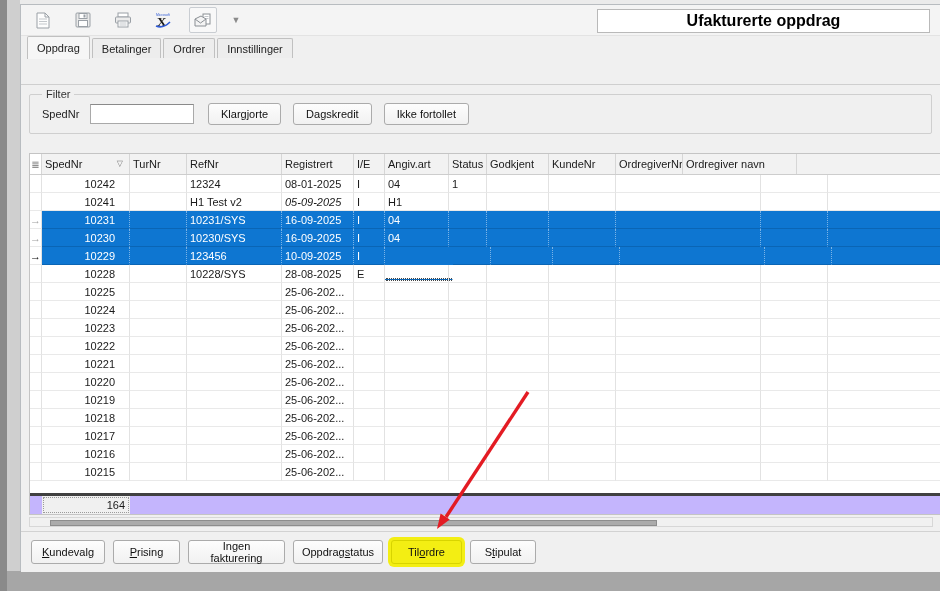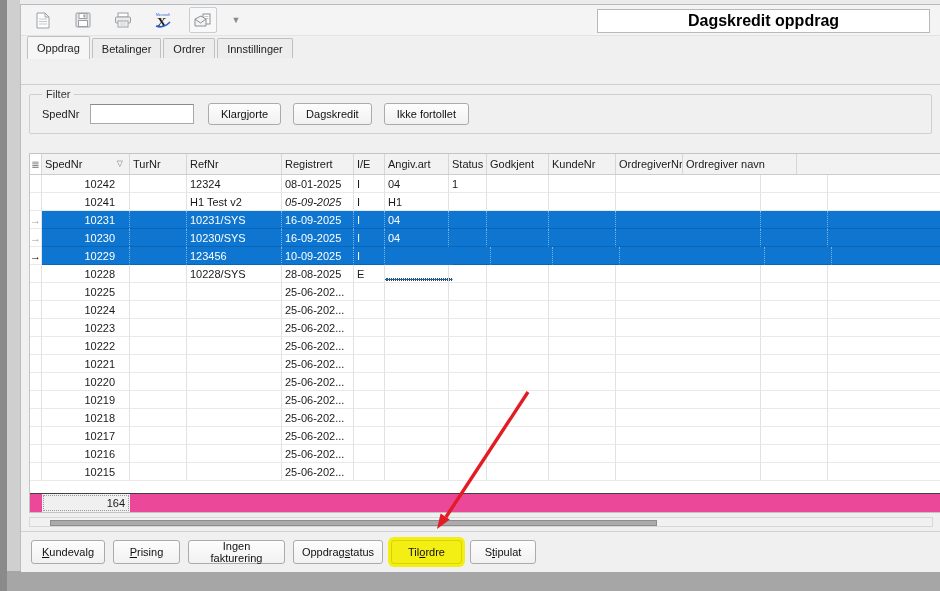--- a/index.html
+++ b/index.html
@@ -50,21 +50,21 @@
   .ghead .gcell{border-right:1px solid #d6d6d6;border-bottom:none;color:#1a1a1a;position:relative;}
   .num{text-align:right;padding-right:14px;}
   .marker{color:#8f8f8f;font-size:11px;text-align:center;padding:0;background:#fff;}
   .marker.bold{color:#000;font-weight:bold;}
   .grow.sel{background:#0e76d1;color:#fff;}
   .grow.sel .gcell{border-right:1px dotted rgba(255,255,255,.45);border-bottom:1px solid #0a65b5;}
   .grow.sel .marker{background:#fff;color:#9f9f9f;border-right:1px solid #e2e2e2;border-bottom:1px solid #e9e9e9;}
   .grow.sel .marker.bold{color:#000;}
   .focus-cell{background:#fff !important;color:#000;outline:1px dotted #444;outline-offset:-2px;}
   #grid-rows{height:318px;overflow:hidden;}
-  .summary{display:flex;height:18px;line-height:18px;background:#ec4899;border-top:1px solid #404040;}
+  .summary{display:flex;height:18px;line-height:18px;background:#c4b5fd;border-top:3px solid #404040;}
   .sumcell{box-sizing:border-box;background:#f0f0f0;outline:1px dotted #9a9a9a;outline-offset:-2px;
            text-align:right;padding-right:5px;}
   .sorticon{position:absolute;right:6px;top:0;color:#7d7d7d;font-size:8px;}
   .selicon{color:#6f6f6f;font-size:10px;}
   
   .hscroll{position:absolute;left:8px;top:432px;width:904px;height:10px;background:#f1f1f1;
            border:1px solid #d7d7d7;box-sizing:border-box;}
   .hthumb{position:absolute;left:20px;top:2px;width:605px;height:4px;background:#ababab;border:1px solid #8d8d8d;}
   
   .btnrow{position:absolute;left:0;right:0;top:446px;height:40px;border-top:1px solid #d2d2d2;
@@ -135,21 +135,21 @@
             <line x1="10.5" y1="5.5" x2="14.5" y2="5.5" stroke="#c3c7cb"></line>
             <path d="M1 6 l6 -3 5 3 v7 h-11 z" fill="#f4f4f4" stroke="#8a8f94"></path>
             <path d="M1 6 l5.5 4 5.5 -4" fill="none" stroke="#8a8f94"></path>
           </svg>
       </span>
     </span>
     <span class="drop">
       <span>▼</span>
     </span>
     <div class="headerbox">
-      <span>Dagskredit oppdrag</span>
+      <span>Ufakturerte oppdrag</span>
     </div>
   </div>
 
   <div class="tabbar" id="tabbar">
       <div class="tab active">Oppdrag</div>
       <div class="tab">Betalinger</div>
       <div class="tab">Ordrer</div>
       <div class="tab">Innstillinger</div>
     </div>
 

